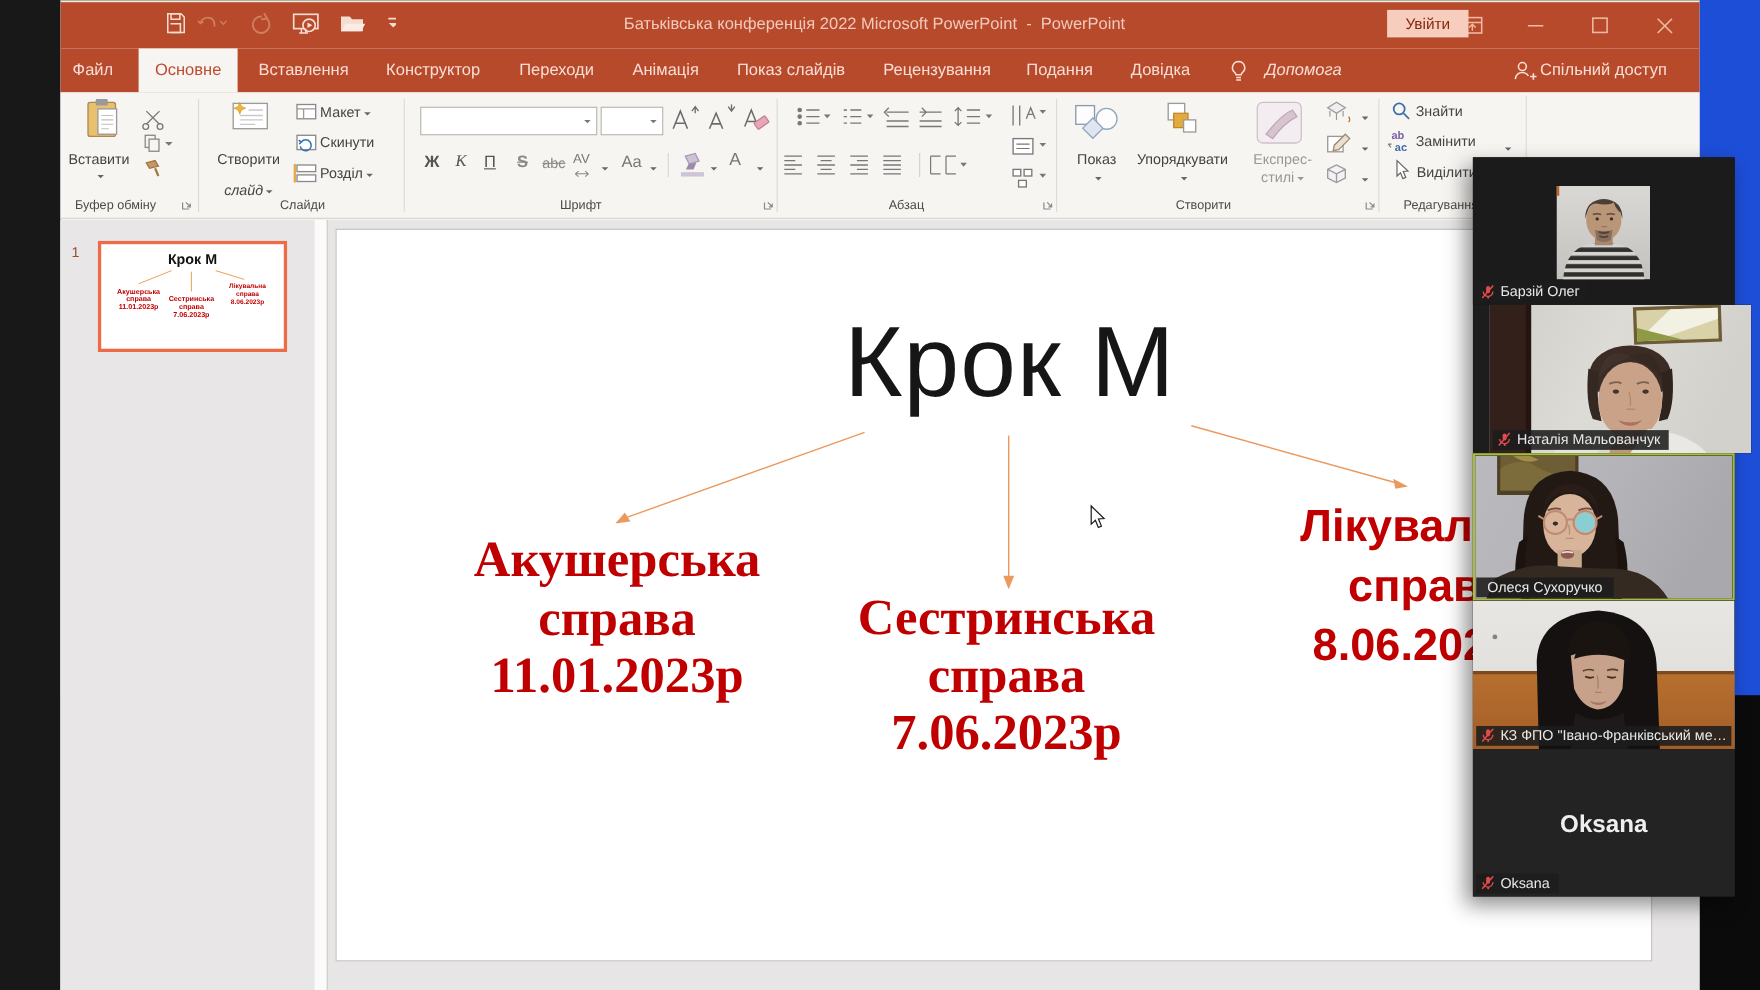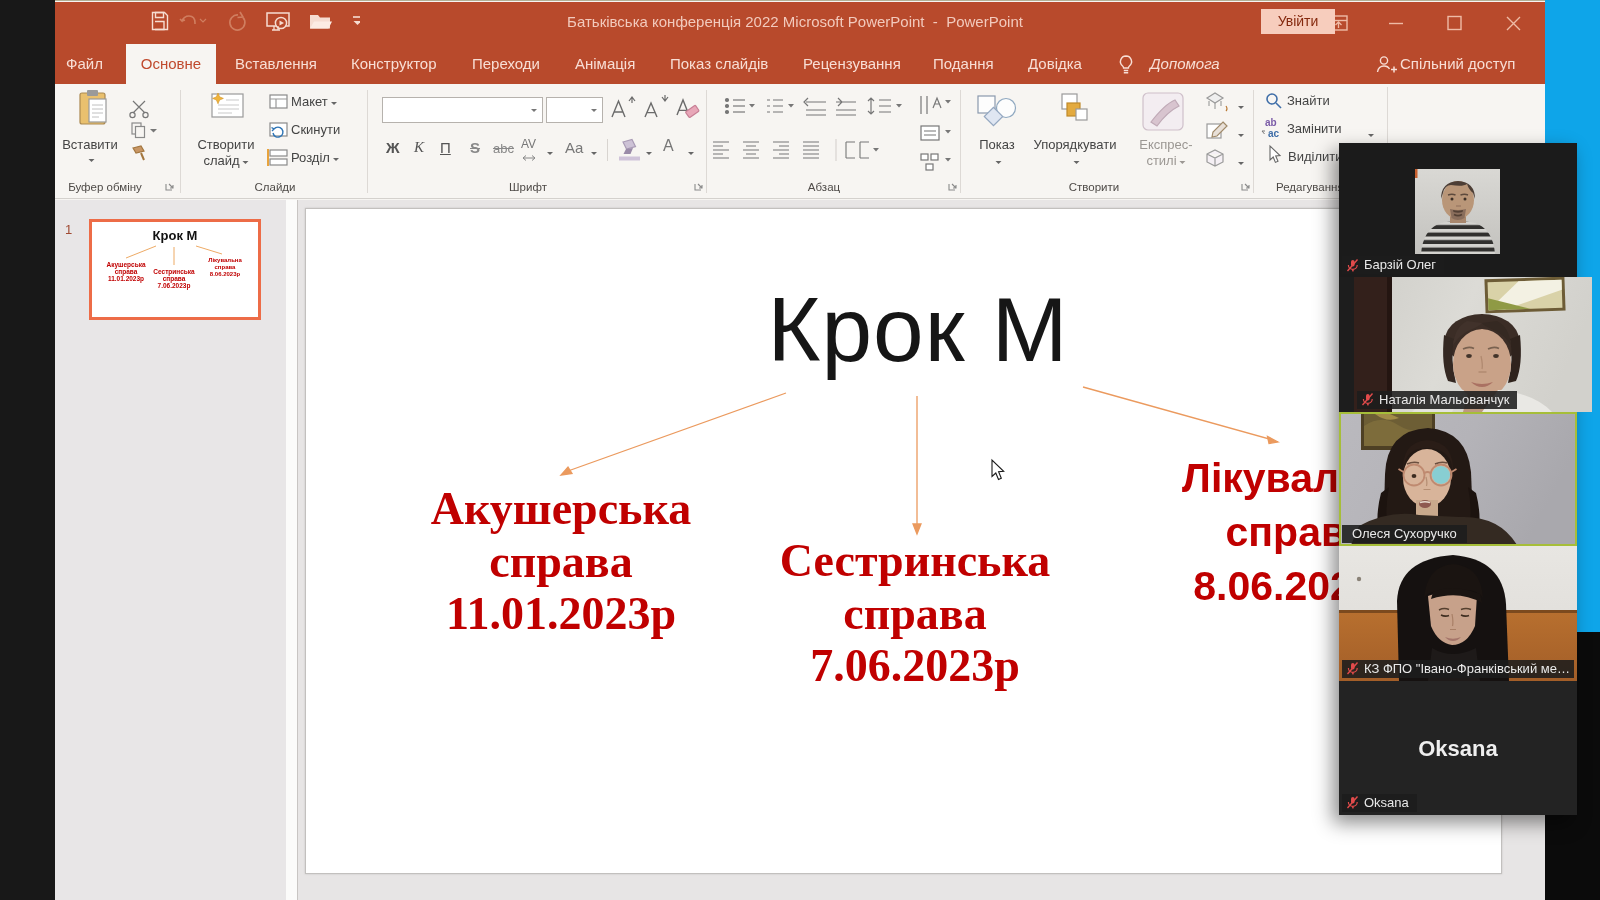--- a/index.html
+++ b/index.html
@@ -1,16 +1,16 @@
 <!DOCTYPE html>
 <html><head><meta charset="utf-8">
 <style>
 *{margin:0;padding:0;box-sizing:border-box;font-family:"Liberation Sans",sans-serif;}
 html,body{width:1600px;height:900px;overflow:hidden;background:#0b0b0b;}
-#stage{position:relative;width:1600px;height:632px;background:#0ea5e9;}
+#stage{position:relative;width:1600px;height:632px;background:#1d4ed8;}
 #leftband{position:absolute;left:0;top:0;width:55px;height:900px;background:#181818;}
 #win{position:absolute;left:55px;top:0;width:1490px;height:900px;background:#f7f5f2;}
 #olive{position:absolute;left:0;top:0;width:100%;height:1px;background:#8d8b63;opacity:.65;}
 
 #titlebar{position:absolute;left:0;top:2px;width:100%;height:42px;background:#b84a2c;}
 #tabs{position:absolute;left:0;top:44px;width:100%;height:40px;background:#b84a2c;}
 .tab{position:absolute;top:0;height:40px;line-height:40px;color:#f8ded5;font-size:15px;white-space:nowrap;}
 .tab.active{background:#f7f5f2;color:#c04a2e;text-align:center;}
 #qat{position:absolute;left:95px;top:8px;height:28px;}
 #apptitle{position:absolute;left:740px;top:13px;transform:translateX(-50%);color:#f2cabd;font-size:15px;white-space:nowrap;}
@@ -125,21 +125,21 @@
     <div class="glabel" style="left:50px;">Буфер обміну</div>
     <div class="glabel" style="left:220px;">Слайди</div>
     <div class="glabel" style="left:473px;">Шрифт</div>
     <div class="glabel" style="left:769px;">Абзац</div>
     <div class="glabel" style="left:1039px;">Створити</div>
     <div class="glabel" style="left:1221px;transform:none;">Редагування</div>
 
     <div class="rtxt" style="left:35px;top:53px;transform:translateX(-50%);">Вставити</div>
     <div class="rtxt" style="left:35px;top:67px;transform:translateX(-50%);"><span class="da"></span></div>
     <div class="rtxt" style="left:171px;top:53px;transform:translateX(-50%);">Створити</div>
-    <div class="rtxt" style="left:171px;top:69px;transform:translateX(-50%);">слайд<span class="da"></span></div>
+    <div class="rtxt" style="left:171px;top:81px;transform:translateX(-50%);font-style:italic;">слайд<span class="da"></span></div>
     <div class="rtxt" style="left:236px;top:10px;">Макет<span class="da"></span></div>
     <div class="rtxt" style="left:236px;top:38px;">Скинути</div>
     <div class="rtxt" style="left:236px;top:66px;">Розділ<span class="da"></span></div>
     <div class="combo" style="left:327px;top:13px;width:161px;height:26px;"></div>
     <div class="combo" style="left:491px;top:13px;width:57px;height:26px;"></div>
     <div class="rtxt" style="left:331px;top:55px;font-weight:bold;font-size:15px;color:#555;">Ж</div>
     <div class="rtxt" style="left:359px;top:55px;font-style:italic;font-size:15px;color:#555;font-family:'Liberation Serif',serif;">К</div>
     <div class="rtxt" style="left:385px;top:55px;font-size:15px;color:#555;text-decoration:underline;">П</div>
     <div class="rtxt" style="left:415px;top:55px;font-size:15px;color:#888;text-decoration:line-through;font-weight:bold;">S</div>
     <div class="rtxt" style="left:438px;top:57px;font-size:13px;color:#888;text-decoration:line-through;">abc</div>

